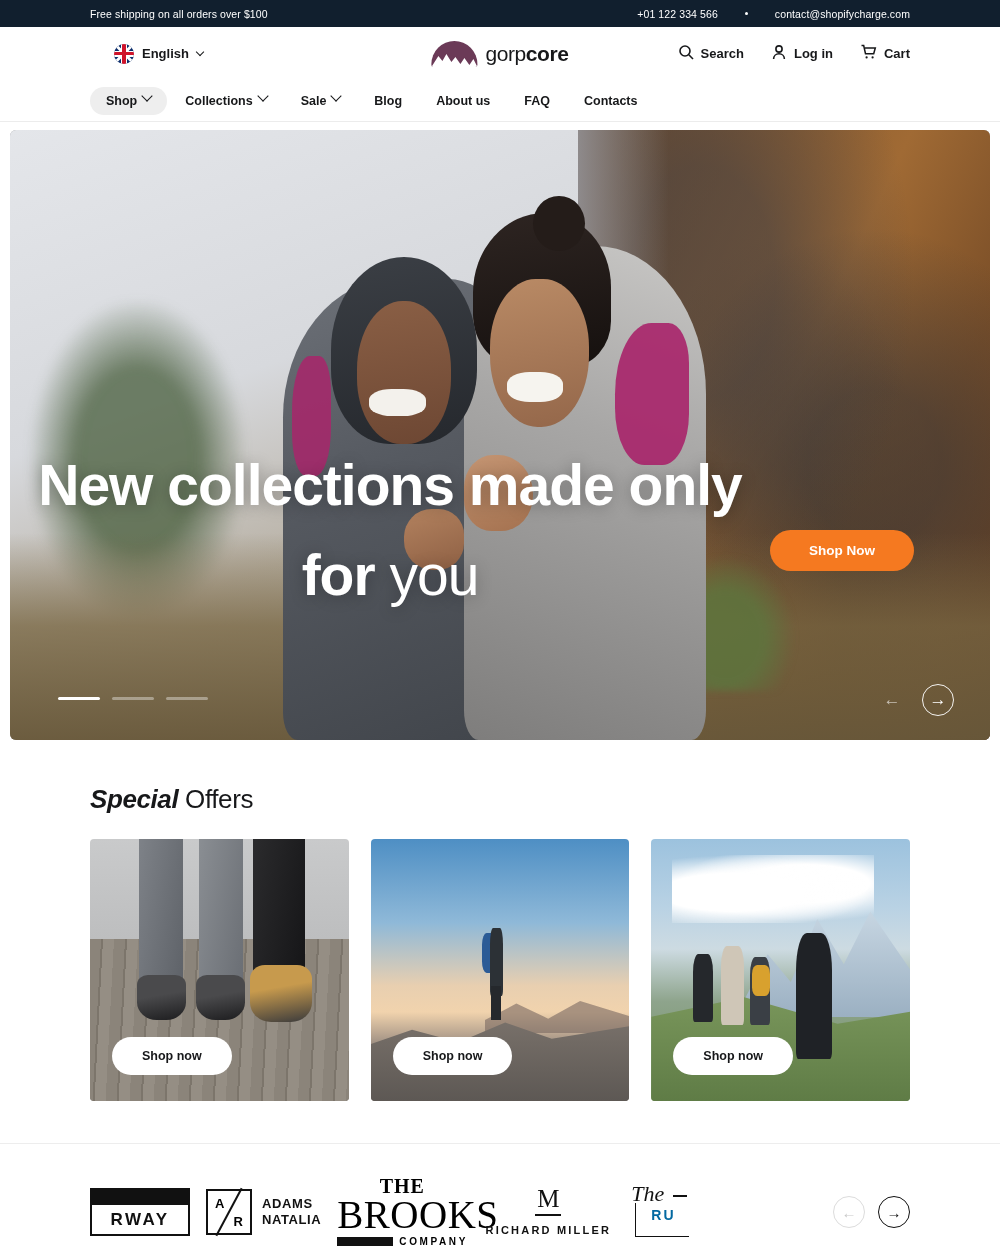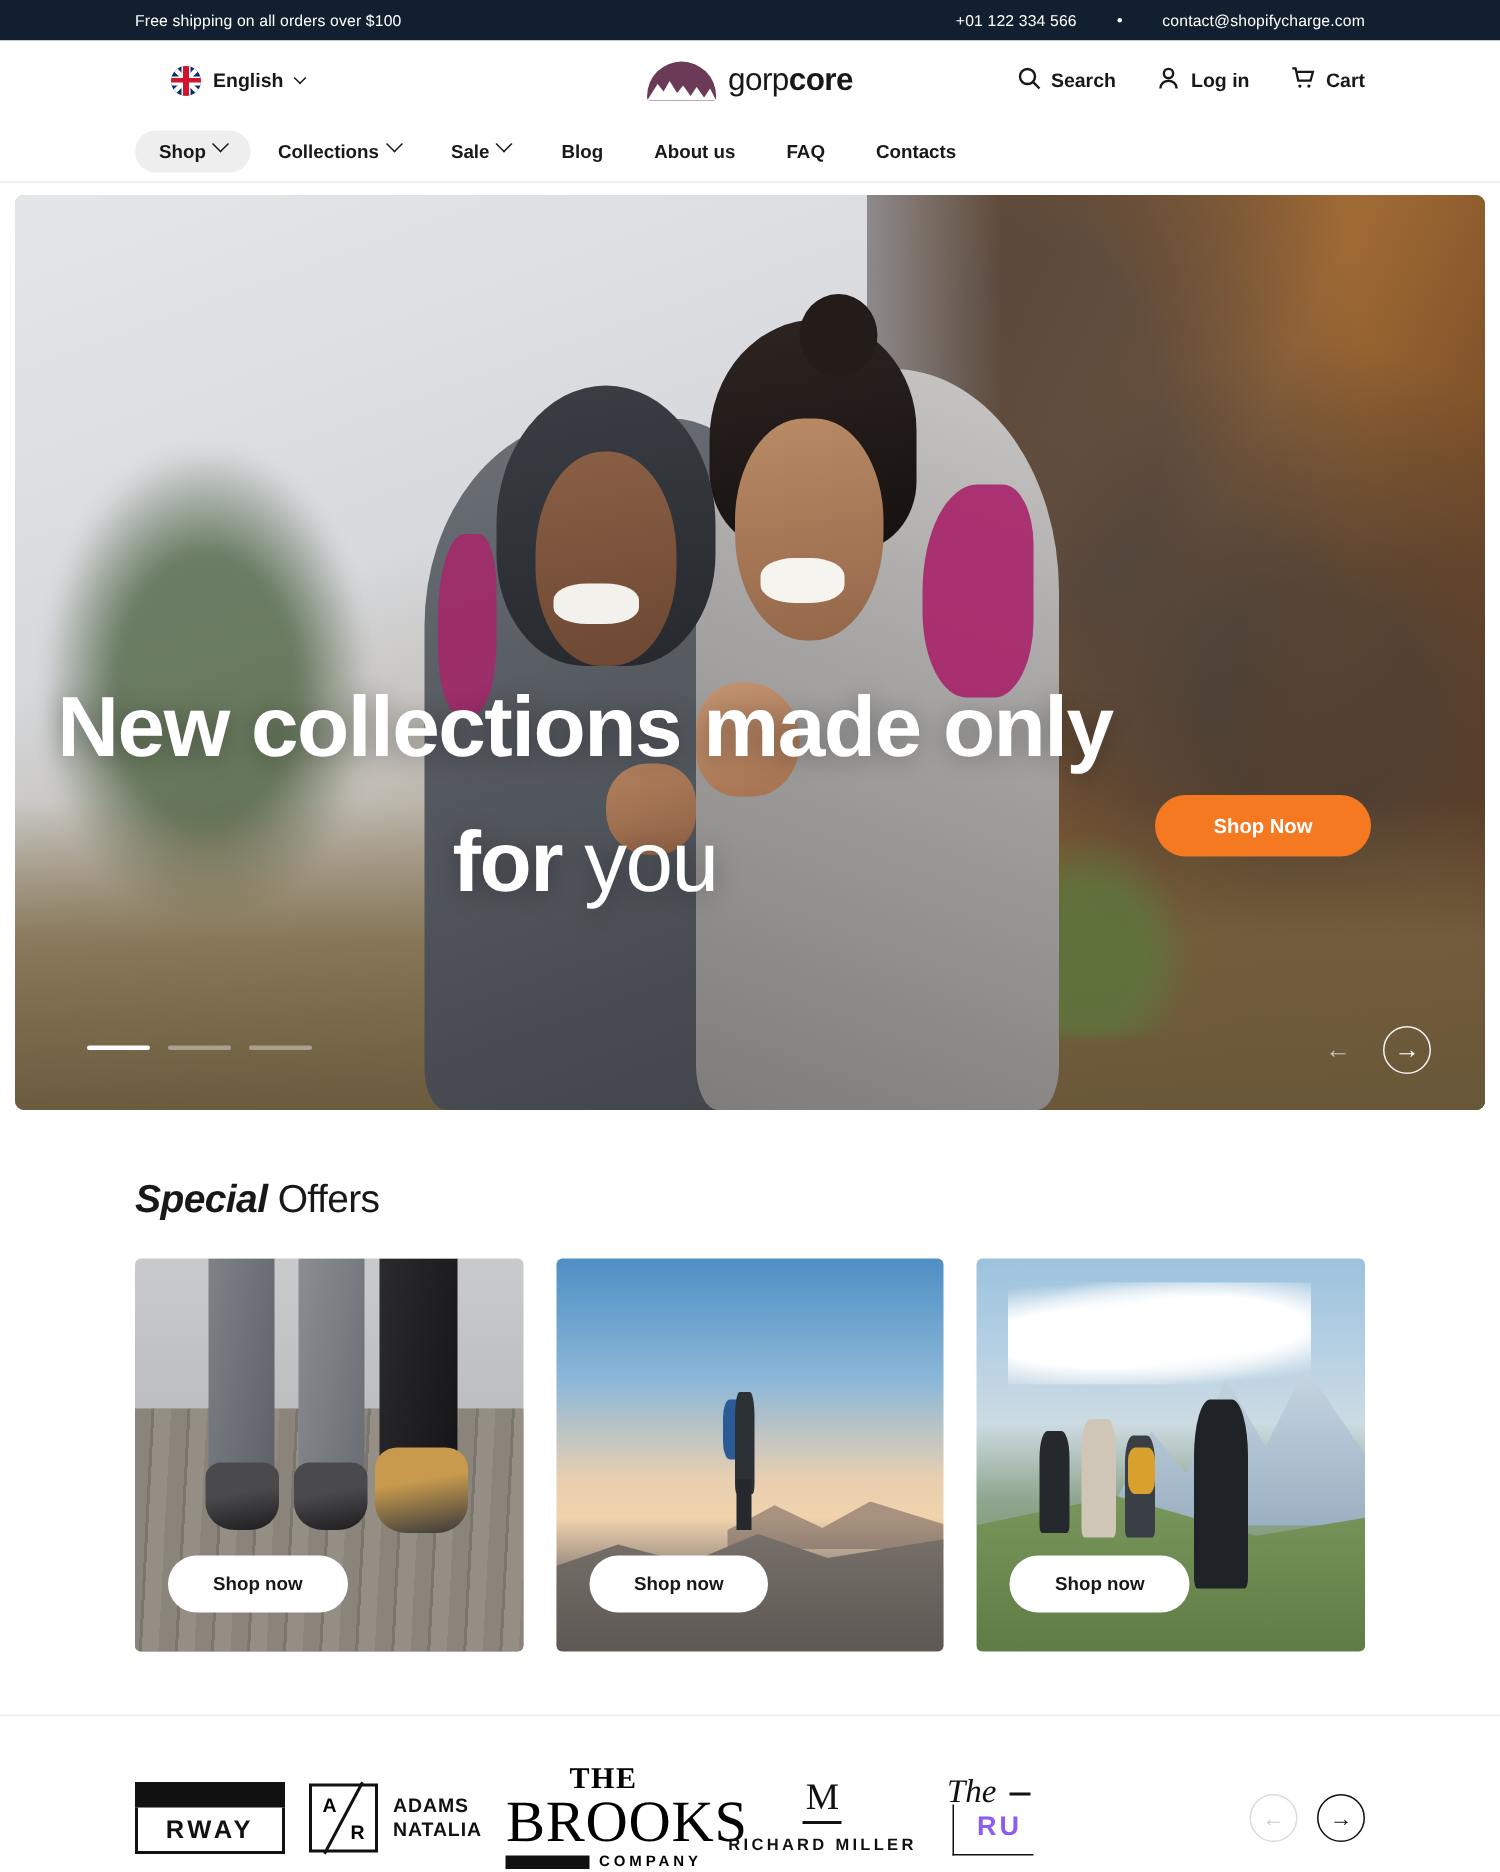--- a/index.html
+++ b/index.html
@@ -419,21 +419,21 @@
   }
   .bm-rm .ul { width: 26px; height: 1.6px; background: #111; margin: 4px auto 8px; }
   .bm-rm .name { font-size: 11px; font-weight: 700; letter-spacing: 2.2px; color: #111; }
 
   .bm-the { width: 60px; height: 62px; position: relative; overflow: hidden; }
   .bm-the .script {
     font-family: "Liberation Serif", serif; font-style: italic;
     font-size: 22px; color: #111; position: absolute; left: 2px; top: 0;
   }
   .bm-the .dash { position: absolute; left: 44px; top: 14px; width: 14px; height: 1.6px; background: #111; }
-  .bm-the .ru { position: absolute; left: 22px; top: 26px; font-size: 18px; font-weight: 600; letter-spacing: 2px; color: #8b5cf6; }
+  .bm-the .ru { position: absolute; left: 22px; top: 26px; font-size: 14px; font-weight: 600; letter-spacing: 2px; color: #0369a1; }
   .bm-the .lb {
     position: absolute; left: 6px; top: 22px; width: 56px; height: 34px;
     border-left: 1.8px solid #111; border-bottom: 1.8px solid #111;
   }
 
   .brand-arrows { margin-left: auto; display: flex; align-items: center; gap: 13px; }
   .barr {
     width: 32px; height: 32px; border-radius: 50%;
     border: 1.4px solid #111; display: flex; align-items: center;
     justify-content: center; font-size: 15px; color: #111; cursor: pointer;

